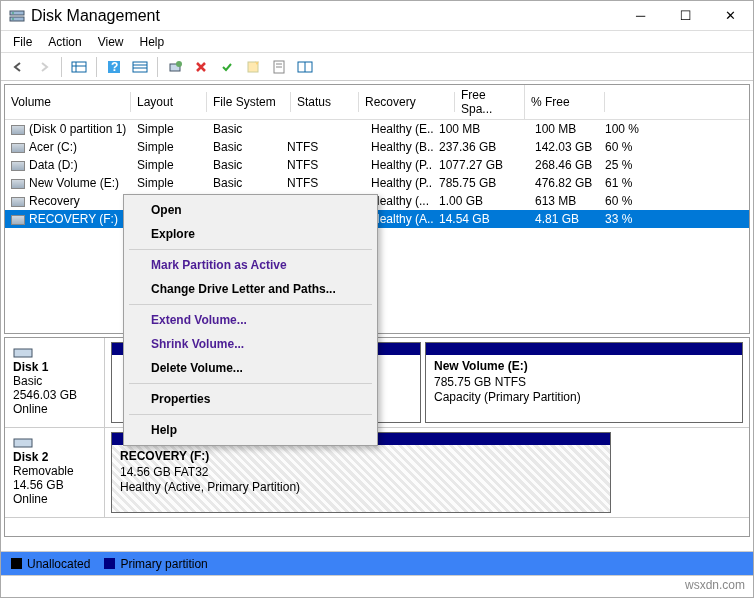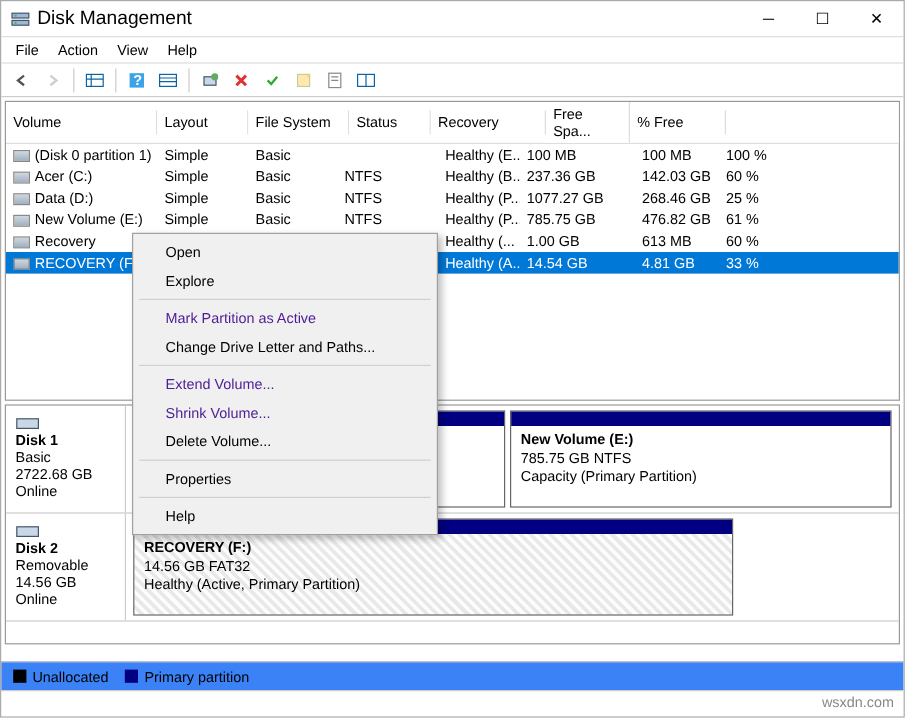--- a/index.html
+++ b/index.html
@@ -30,21 +30,21 @@
   .diskparts { flex:1; display:flex; padding:4px;}
   .part { border:1px solid #666; margin:0 2px; padding:4px 8px; font-size:11px; line-height:1.3; background:#fff; position:relative;}
   .part .pbar { position:absolute; top:0; left:0; right:0; height:12px; background:#000080;}
   .part .ptxt { position:relative; margin-top:12px;}
   .part .pname{font-weight:bold;}
   .hatched { background: repeating-linear-gradient(45deg, #fcfcfc, #fcfcfc 3px, #e8e8e8 3px, #e8e8e8 6px);}
   .legend { height:24px; border-top:1px solid #ccc; display:flex; align-items:center; gap:14px; padding:0 10px; position:absolute; bottom:22px; left:0; right:0; background:#3b82f6;}
   .leg { display:flex; align-items:center; gap:5px; font-size:12px;}
   .legbox { width:11px; height:11px;}
   .statusbar { height:20px; border-top:1px solid #ccc; position:absolute; bottom:2px; left:0; right:0; text-align:right; font-size:11px; color:#888; padding:2px 8px;}
-  .ctxmenu { position:absolute; left:109px; top:193px; width:255px; background:#f0f0f0; border:1px solid #a0a0a0; box-shadow:3px 3px 6px rgba(0,0,0,0.25); padding:3px; z-index:1000;}
+  .ctxmenu { position:absolute; left:122px; top:193px; width:255px; background:#f0f0f0; border:1px solid #a0a0a0; box-shadow:3px 3px 6px rgba(0,0,0,0.25); padding:3px; z-index:1000;font-weight:bold;}
   .ctxitem { padding:5px 24px; font-size:12px; }
   .ctxitem.disabled { color:#4c1d95; }
   .ctxitem.hover { background:#91c9f7; }
   .ctxsep { height:1px; background:#d0d0d0; margin:3px 2px;}
   .appicon { width:16px; height:16px;}
 </style>
 </head>
 <body>
 
 <div class="titlebar">
@@ -217,21 +217,21 @@
 </div>
 
 <div class="graphical">
   <div class="diskrow">
     <div class="diskinfo">
       <svg width="20" height="14">
           <rect x="1" y="3" width="18" height="8" fill="#c8d8e8" stroke="#456"></rect>
         </svg>
       <div class="dname">Disk 1</div>
       <div>Basic</div>
-      <div>2722.68 GB</div>
+      <div>2546.03 GB</div>
       <div>Online</div>
     </div>
     <div class="diskparts">
       <div class="part" style="flex:0 0 310px">
         <div class="pbar"></div>
           <div class="ptxt">&nbsp;</div>
       </div>
       <div class="part" style="flex:1">
         <div class="pbar"></div>
         <div class="ptxt">

